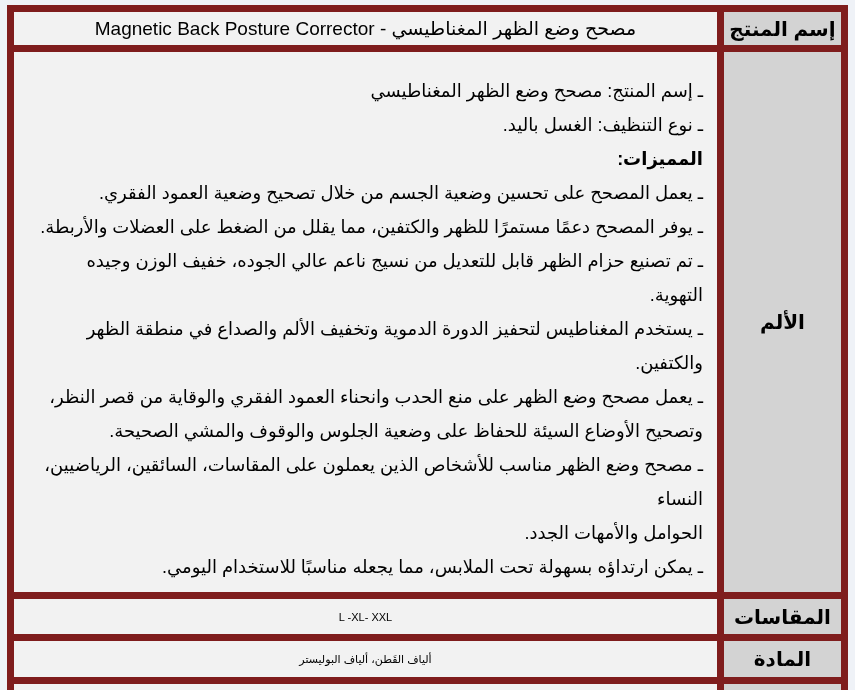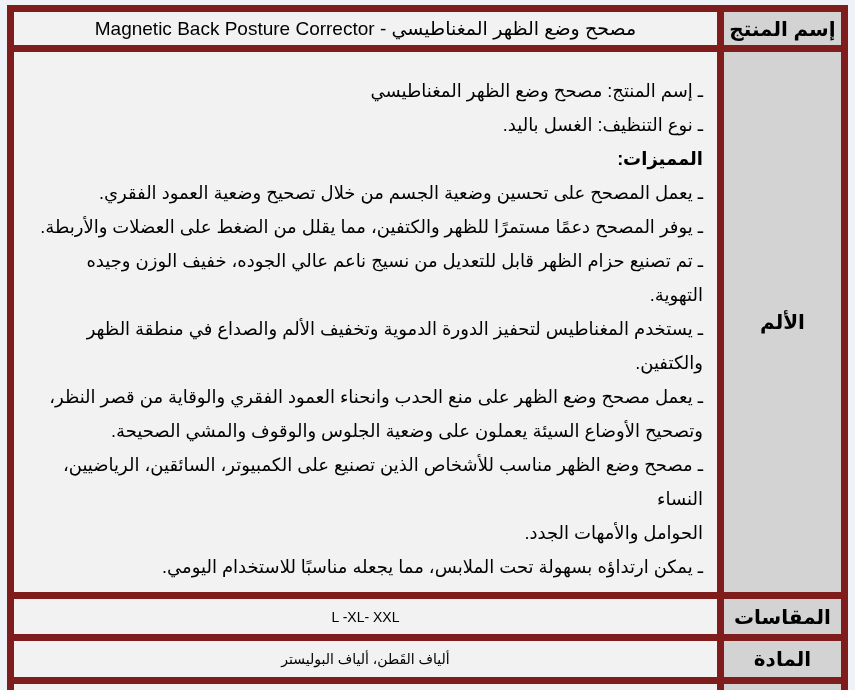--- a/index.html
+++ b/index.html
@@ -37,21 +37,21 @@
     padding: 2px 4px;
   }
   tr.row-name   { height: 40px; }
   tr.row-sizes  { height: 42px; }
   tr.row-material { height: 43px; }
   tr.row-color  { height: 40px; }
   tr.row-origin { height: 38px; }
   td.center {
     text-align: center;
     vertical-align: middle;
-    font-size: 14px;
+    font-size: 11px;
   }
   tr.row-name td {
     font-size: 19px;
   }
   td.desc {
     vertical-align: top;
     padding: 22px 14px 8px 20px;
   }
   td.desc p {
     margin: 0;
@@ -82,22 +82,22 @@
       <th>الألم</th>
       <td class="desc">
         <p>ـ إسم المنتج: مصحح وضع الظهر المغناطيسي</p>
         <p>ـ نوع التنظيف: الغسل باليد.</p>
         <p class="bold">المميزات:</p>
         <p>ـ يعمل المصحح على تحسين وضعية الجسم من خلال تصحيح وضعية العمود الفقري.</p>
         <p>ـ يوفر المصحح دعمًا مستمرًا للظهر والكتفين، مما يقلل من الضغط على العضلات والأربطة.</p>
         <p>ـ تم تصنيع حزام الظهر قابل للتعديل من نسيج ناعم عالي الجوده، خفيف الوزن وجيده التهوية.</p>
         <p>ـ يستخدم المغناطيس لتحفيز الدورة الدموية وتخفيف الألم والصداع في منطقة الظهر والكتفين.</p>
         <p>ـ يعمل مصحح وضع الظهر على منع الحدب وانحناء العمود الفقري والوقاية من قصر النظر،</p>
-        <p>وتصحيح الأوضاع السيئة يعملون على وضعية الجلوس والوقوف والمشي الصحيحة.</p>
-        <p>ـ مصحح وضع الظهر مناسب للأشخاص الذين تصنيع على الكمبيوتر، السائقين، الرياضيين، النساء</p>
+        <p>وتصحيح الأوضاع السيئة للحفاظ على وضعية الجلوس والوقوف والمشي الصحيحة.</p>
+        <p>ـ مصحح وضع الظهر مناسب للأشخاص الذين يعملون على المقاسات، السائقين، الرياضيين، النساء</p>
         <p>الحوامل والأمهات الجدد.</p>
         <p>ـ يمكن ارتداؤه بسهولة تحت الملابس، مما يجعله مناسبًا للاستخدام اليومي.</p>
       </td>
     </tr>
 
     <tr class="row-sizes">
       <th>المقاسات</th>
       <td class="center" dir="ltr">L -XL- XXL</td>
     </tr>
 

